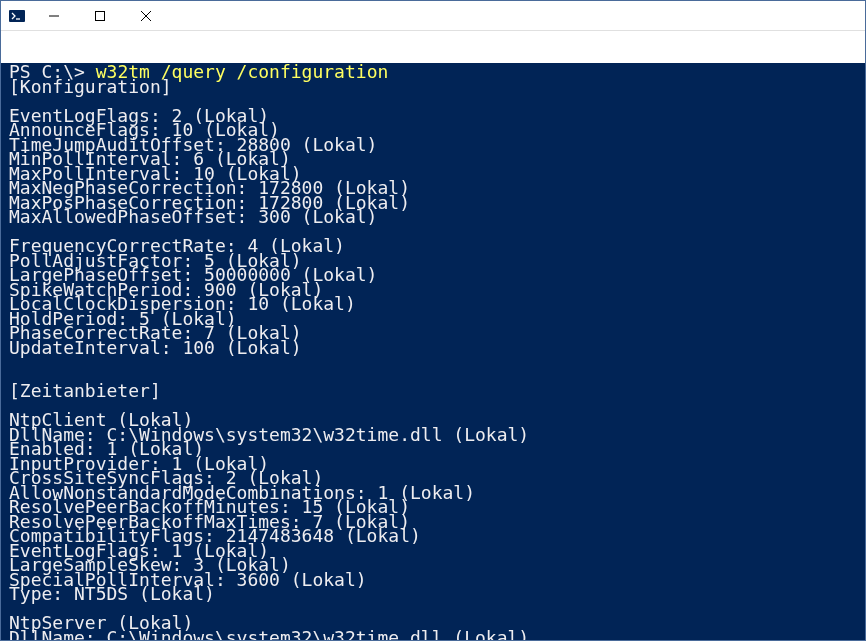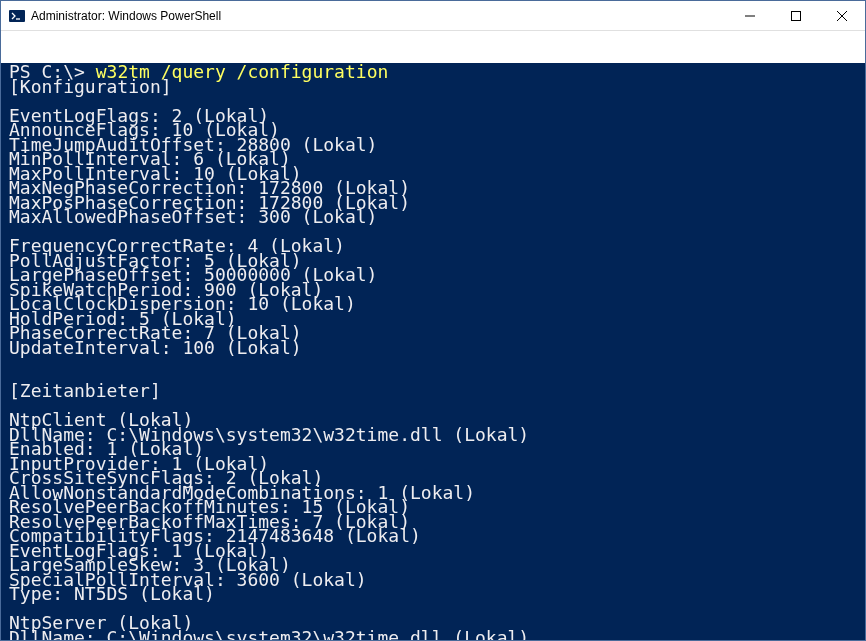--- a/index.html
+++ b/index.html
@@ -64,21 +64,20 @@
 <body>
 
 <div class="titlebar">
   <span class="titlebar-icon">
     <svg width="16" height="16" viewBox="0 0 16 16">
       <rect x="0" y="2" width="16" height="12" rx="1" fill="#012456"></rect>
       <path d="M3 5 L6 8 L3 11" stroke="#fff" stroke-width="1.3" fill="none"></path>
       <line x1="7" y1="11" x2="11" y2="11" stroke="#fff" stroke-width="1.3"></line>
     </svg>
   </span>
-  <span class="titlebar-title">Administrator: Windows PowerShell</span>
   <div class="win-controls">
     <div class="win-btn">
       <svg width="10" height="10">
           <line x1="0" y1="5" x2="10" y2="5" stroke="#000" stroke-width="1"></line>
         </svg>
     </div>
     <div class="win-btn">
       <svg width="10" height="10">
           <rect x="0.5" y="0.5" width="9" height="9" fill="none" stroke="#000" stroke-width="1"></rect>
         </svg>

